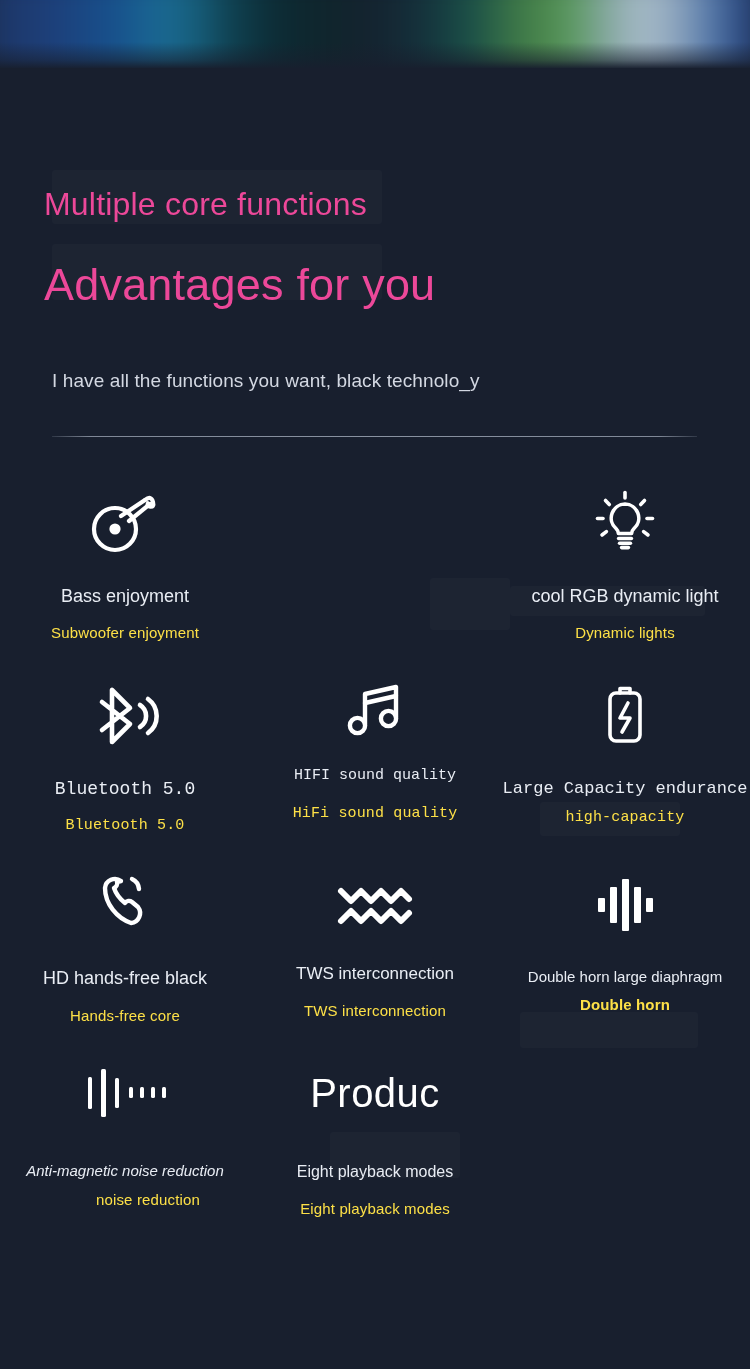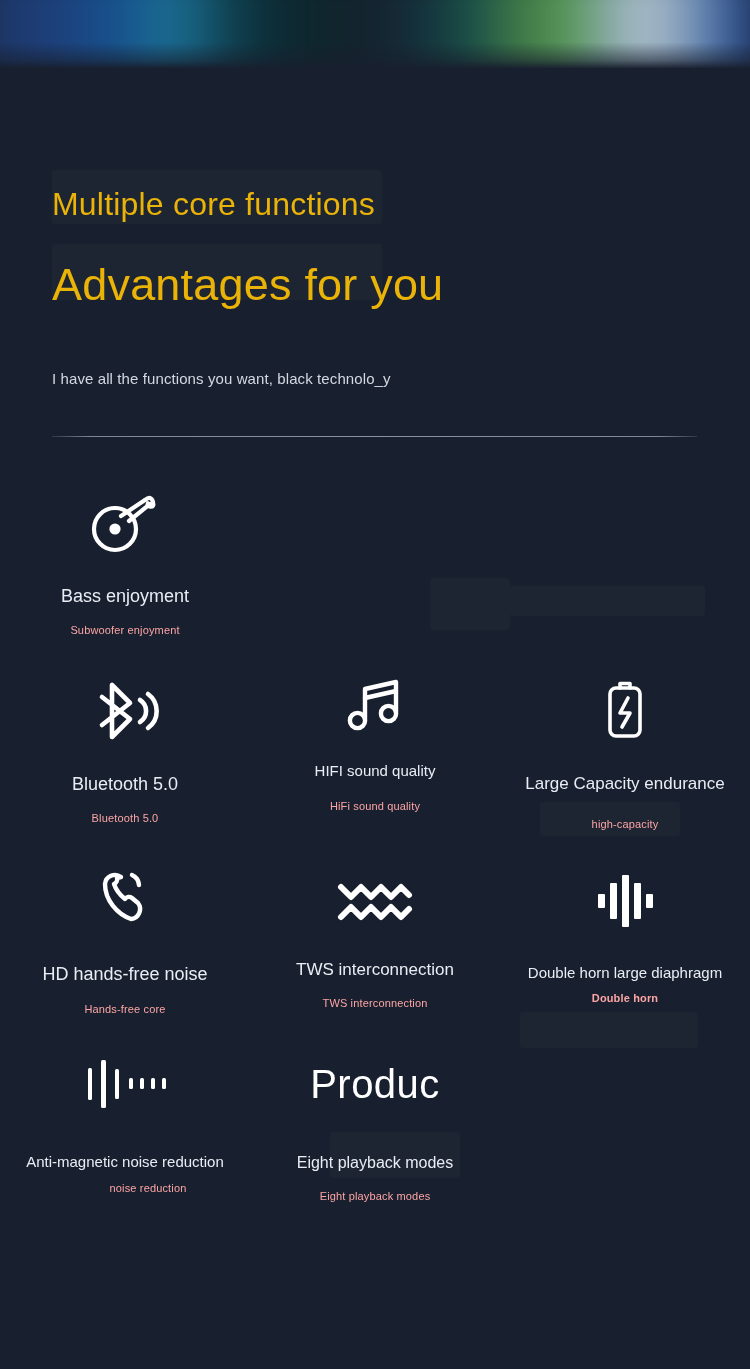--- a/index.html
+++ b/index.html
@@ -44,29 +44,29 @@
   .topband .vign{
     position:absolute;left:0;bottom:0;width:750px;height:26px;
     background:linear-gradient(180deg, rgba(24,31,46,0) 0%, rgba(24,31,46,.55) 70%, rgba(24,31,46,.95) 100%);
   }
 
   
   .ghost{position:absolute;background:rgba(255,255,255,.022);border-radius:3px;pointer-events:none;}
 
   
   .head{
-    position:absolute;left:52px;color:#eab308;
+    position:absolute;left:44px;color:#ec4899;
     font-size:32px;letter-spacing:.2px;white-space:nowrap;
   }
   #h1{top:186px;}
   #h2{top:259px;font-size:45px;}
 
   .subtitle{
     position:absolute;left:52px;top:370px;
-    font-size:15px;color:#d3d8e2;white-space:nowrap;letter-spacing:.1px;
+    font-size:19px;color:#d3d8e2;white-space:nowrap;letter-spacing:.1px;
   }
 
   .divider{
     position:absolute;left:52px;top:436px;width:645px;height:1px;
     background:linear-gradient(90deg, rgba(190,200,215,.15) 0%, rgba(190,200,215,.62) 6%, rgba(190,200,215,.68) 50%, rgba(190,200,215,.62) 94%, rgba(190,200,215,.15) 100%);
   }
 
   
   .grid{position:absolute;left:0;top:470px;width:750px;}
   .row{display:flex;width:750px;}
@@ -79,37 +79,37 @@
     height:78px;display:flex;align-items:center;justify-content:center;
     margin-top:10px;
     text-align:center;
   }
   .iconwrap svg{display:block;}
   .title{
     color:#e9edf4;line-height:1.18;
     margin-top:24px;
   }
   .sub{
-    color:#fca5a5;text-align:center;font-size:11px;
+    color:#fde047;text-align:center;font-size:15px;
     margin-top:17px;letter-spacing:.15px;
   }
   .bigtext{
     font-size:40px;color:#ffffff;letter-spacing:.5px;line-height:1;
   }
 
   
   .t18{font-size:18px;}
   .t17{font-size:17px;}
   .t16{font-size:16px;}
   .t15{font-size:15px;}
 
   .r1 .iconwrap{margin-top:14px;}
   .row{margin-bottom:12px;}
   #row1{margin-bottom:26px;}
-  #row2{margin-bottom:22px;}
+  #row2{margin-bottom:22px;font-family:Liberation Mono, monospace;}
   #row3{margin-bottom:20px;}
 </style>
 </head>
 <body>
 
 <div class="topband">
   <div class="g"></div>
   <div class="vign"></div>
 </div>
 
@@ -143,20 +143,39 @@
       <div class="title t18">Bass enjoyment</div>
       <div class="sub">Subwoofer enjoyment</div>
     </div>
 
     <div class="cell">
       <div class="iconwrap"></div>
       <div class="title t18"></div>
       <div class="sub"></div>
     </div>
 
+    <div class="cell">
+      <div class="iconwrap">
+        <svg width="66" height="66" viewBox="0 0 66 66" fill="none" stroke="#ffffff" stroke-width="3.6" stroke-linecap="round" stroke-linejoin="round">
+          <path d="M33 14 a14 14 0 0 0 -9 24.5 c1.6 1.5 2.4 3 2.4 5 h13.2 c0-2 0.8-3.5 2.4-5 A14 14 0 0 0 33 14z"></path>
+          <path d="M26.6 48.5 h12.8"></path>
+          <path d="M27.6 53.2 h10.8"></path>
+          <path d="M29.6 57.6 h6.8"></path>
+          <path d="M33 2.5 v5.5"></path>
+          <path d="M13.5 10.5 l3.8 4"></path>
+          <path d="M52.5 10.5 l-3.8 4"></path>
+          <path d="M5.5 28.5 h5.5"></path>
+          <path d="M60.5 28.5 h-5.5"></path>
+          <path d="M10 45 l4.4 -3.4"></path>
+          <path d="M56 45 l-4.4 -3.4"></path>
+        </svg>
+      </div>
+      <div class="title t18">cool RGB dynamic light</div>
+      <div class="sub">Dynamic lights</div>
+    </div>
   </div>
 
   <div class="row" id="row2">
 
     <div class="cell">
       <div class="iconwrap">
         <svg width="70" height="62" viewBox="0 0 70 62" fill="none" stroke="#ffffff" stroke-width="4.6" stroke-linecap="round" stroke-linejoin="round">
           <path d="M22 5 V57 L40 39 L12 17 M12 45 L40 23 L22 5"></path>
           <path d="M50 20 a13 13 0 0 1 0 22"></path>
           <path d="M58 14 a21 21 0 0 1 0 34"></path>
@@ -181,34 +200,34 @@
 
     <div class="cell">
       <div class="iconwrap">
         <svg width="48" height="64" viewBox="0 0 48 64" fill="none" stroke="#ffffff" stroke-width="3.6" stroke-linecap="round" stroke-linejoin="round">
           <rect x="9" y="9" width="30" height="48" rx="6"></rect>
           <path d="M19 9 V4.5 h10 V9"></path>
           <path d="M27 19 L19 34 h10 L21 48"></path>
         </svg>
       </div>
       <div class="title t17">Large Capacity endurance</div>
-      <div class="sub" style="margin-top:24px;">high-capacity</div>
+      <div class="sub" style="margin-top:10px;">high-capacity</div>
     </div>
   </div>
 
   <div class="row" id="row3">
 
     <div class="cell">
       <div class="iconwrap">
         <svg width="56" height="64" viewBox="0 0 56 64" fill="none" stroke="#ffffff" stroke-width="4.4" stroke-linecap="round" stroke-linejoin="round">
           <path d="M24 8 a10 10 0 0 0 -16 7 c0 16 12 30 26 35 a10 10 0 0 0 7 -16 l-6 -5 a5 5 0 0 0 -7 1 c-5 -4 -9 -9 -11 -15 a5 5 0 0 0 3 -6 z"></path>
           <path d="M35 6 a12 12 0 0 1 7 10"></path>
         </svg>
       </div>
-      <div class="title t18">HD hands-free noise</div>
+      <div class="title t18">HD hands-free black</div>
       <div class="sub">Hands-free core</div>
     </div>
 
     <div class="cell">
       <div class="iconwrap">
         <svg width="80" height="60" viewBox="0 0 80 60" fill="none" stroke="#ffffff" stroke-width="6" stroke-linecap="round" stroke-linejoin="round">
           <path d="M6 16 L16 26 L26 16 L36 26 L46 16 L56 26 L66 16 L74 24"></path>
           <path d="M6 46 L16 36 L26 46 L36 36 L46 46 L56 36 L66 46 L74 38"></path>
         </svg>
       </div>
@@ -238,21 +257,21 @@
         <svg width="86" height="56" viewBox="0 0 86 56" fill="#ffffff">
           <rect x="6" y="12" width="4" height="32" rx="1.5"></rect>
           <rect x="19" y="4" width="5" height="48" rx="1.5"></rect>
           <rect x="33" y="13" width="4" height="30" rx="1.5"></rect>
           <rect x="47" y="22" width="4" height="11" rx="1.5"></rect>
           <rect x="58" y="22" width="4" height="11" rx="1.5"></rect>
           <rect x="69" y="22" width="4" height="11" rx="1.5"></rect>
           <rect x="80" y="22" width="4" height="11" rx="1.5"></rect>
         </svg>
       </div>
-      <div class="title t15" style="margin-top:30px;">Anti-magnetic noise reduction</div>
+      <div class="title t15" style="margin-top:30px;font-style:italic;">Anti-magnetic noise reduction</div>
       <div class="sub" style="margin-top:12px;margin-left:46px;">noise reduction</div>
     </div>
 
     <div class="cell">
       <div class="iconwrap">
         <span class="bigtext">Produc</span>
       </div>
       <div class="title t16" style="margin-top:31px;">Eight playback modes</div>
       <div class="sub" style="margin-top:18px;">Eight playback modes</div>
     </div>

